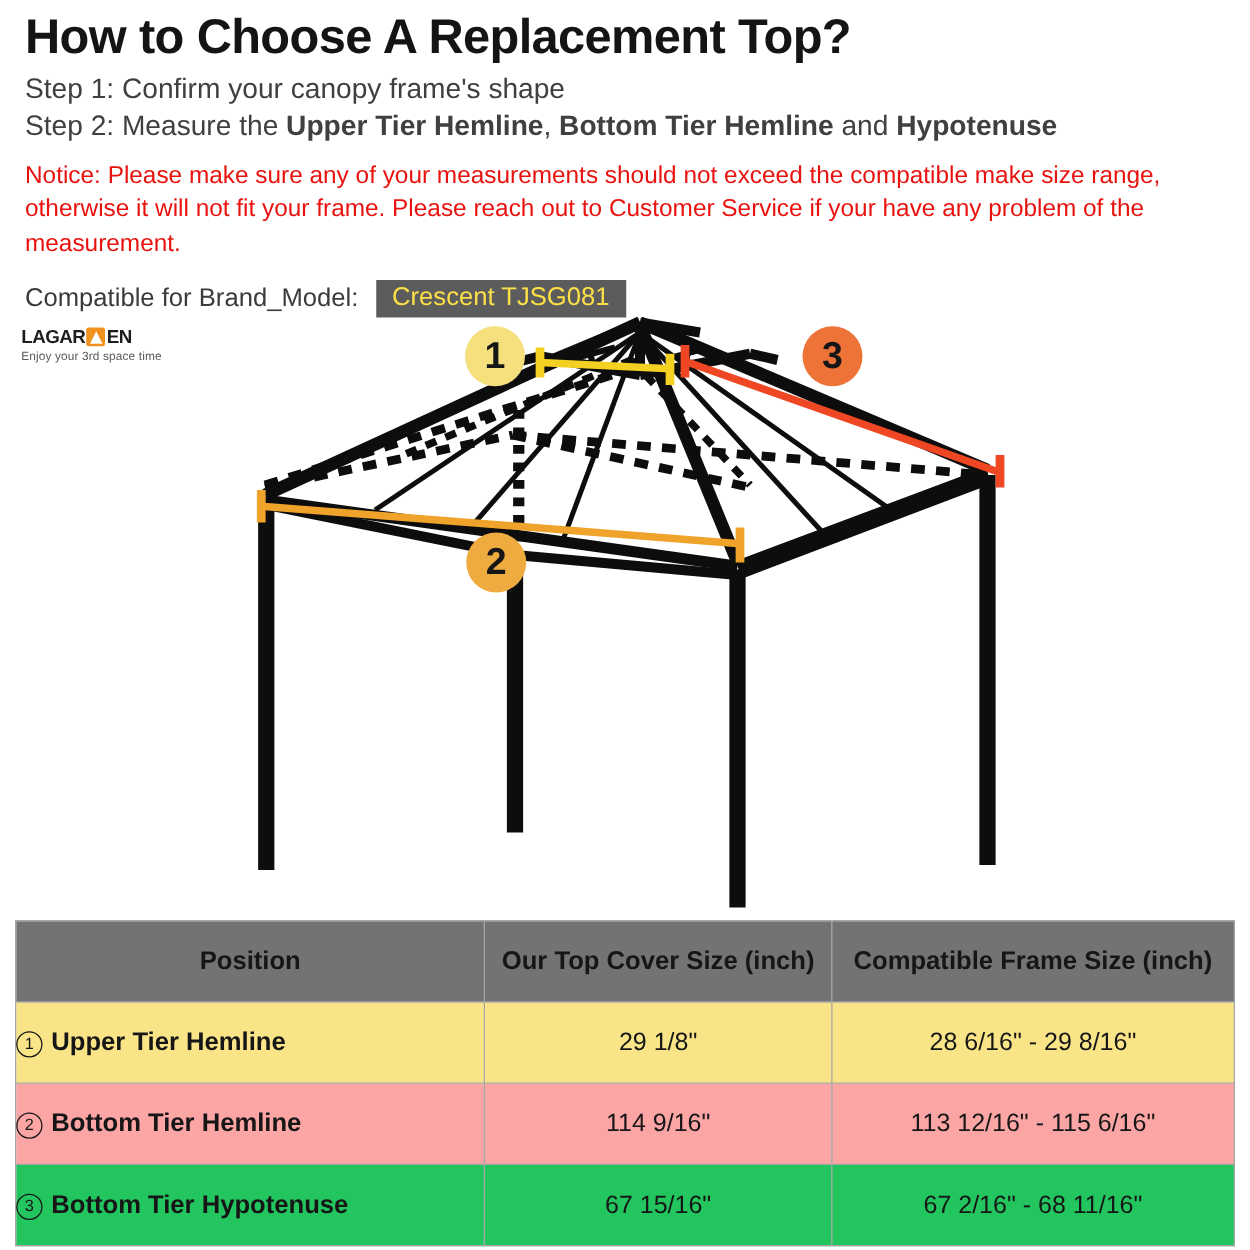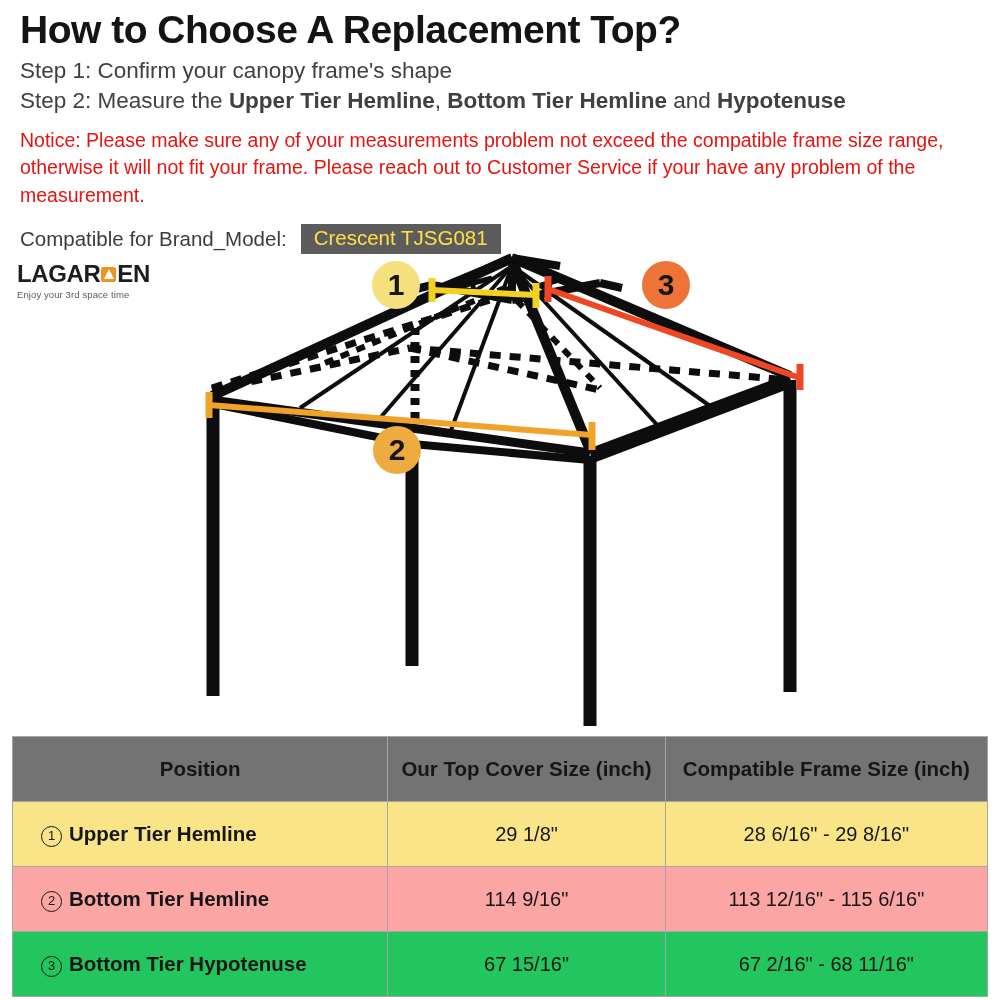--- a/index.html
+++ b/index.html
@@ -77,26 +77,25 @@
   }
 
   
   .logo {
     position: absolute;
     left: 17px;
     top: 262px;
     width: 180px;
   }
   .logo-word {
-    font-size: 24px;
+    font-size: 15px;
     font-weight: bold;
     letter-spacing: -0.4px;
     color: #1d1d1d;
     display: flex;
-    align-items: center;
     line-height: 1;
   }
   .logo-mark {
     display: inline-block;
     width: 15px;
     height: 15px;
     background: #f0921e;
     margin: 0 1px;
     position: relative;
     border-radius: 2px;
@@ -160,21 +159,20 @@
   #sizetable thead th {
     background: #737373;
     height: 64px;
     font-weight: bold;
     font-size: 20.5px;
     margin-left: 16px;
   }
   #sizetable tbody td { height: 64px; }
   #sizetable tbody td.pos {
     text-align: left;
-    padding-left: 28px;
     font-weight: bold;
     font-size: 20.5px;
   }
   .ring {
     display: inline-block;
     width: 19px; height: 19px;
     line-height: 18px;
     border: 1.6px solid #161616;
     border-radius: 50%;
     text-align: center;
@@ -189,21 +187,21 @@
 </style>
 </head>
 <body>
 
 <div id="page">
 
   <div class="hdr">
     <div class="title">How to Choose A Replacement Top?</div>
     <div class="step">Step 1: Confirm your canopy frame's shape</div>
     <div class="step"><span>Step 2: Measure the </span><b>Upper Tier Hemline</b><span>, </span><b>Bottom Tier Hemline</b><span> and </span><b>Hypotenuse</b></div>
-    <div class="notice">Notice: Please make sure any of your measurements problem not exceed the compatible frame size range, otherwise it will not fit your frame.  Please reach out to Customer Service if your have any problem of the measurement.</div>
+    <div class="notice">Notice: Please make sure any of your measurements should not exceed the compatible make size range, otherwise it will not fit your frame.  Please reach out to Customer Service if your have any problem of the measurement.</div>
   </div>
 
   <div class="compat-row">
     <span class="compat-label">Compatible for Brand_Model:</span>
     <span class="compat-badge">Crescent TJSG081</span>
   </div>
 
   <div class="logo">
     <div class="logo-word">
       <span>LAGAR</span>

